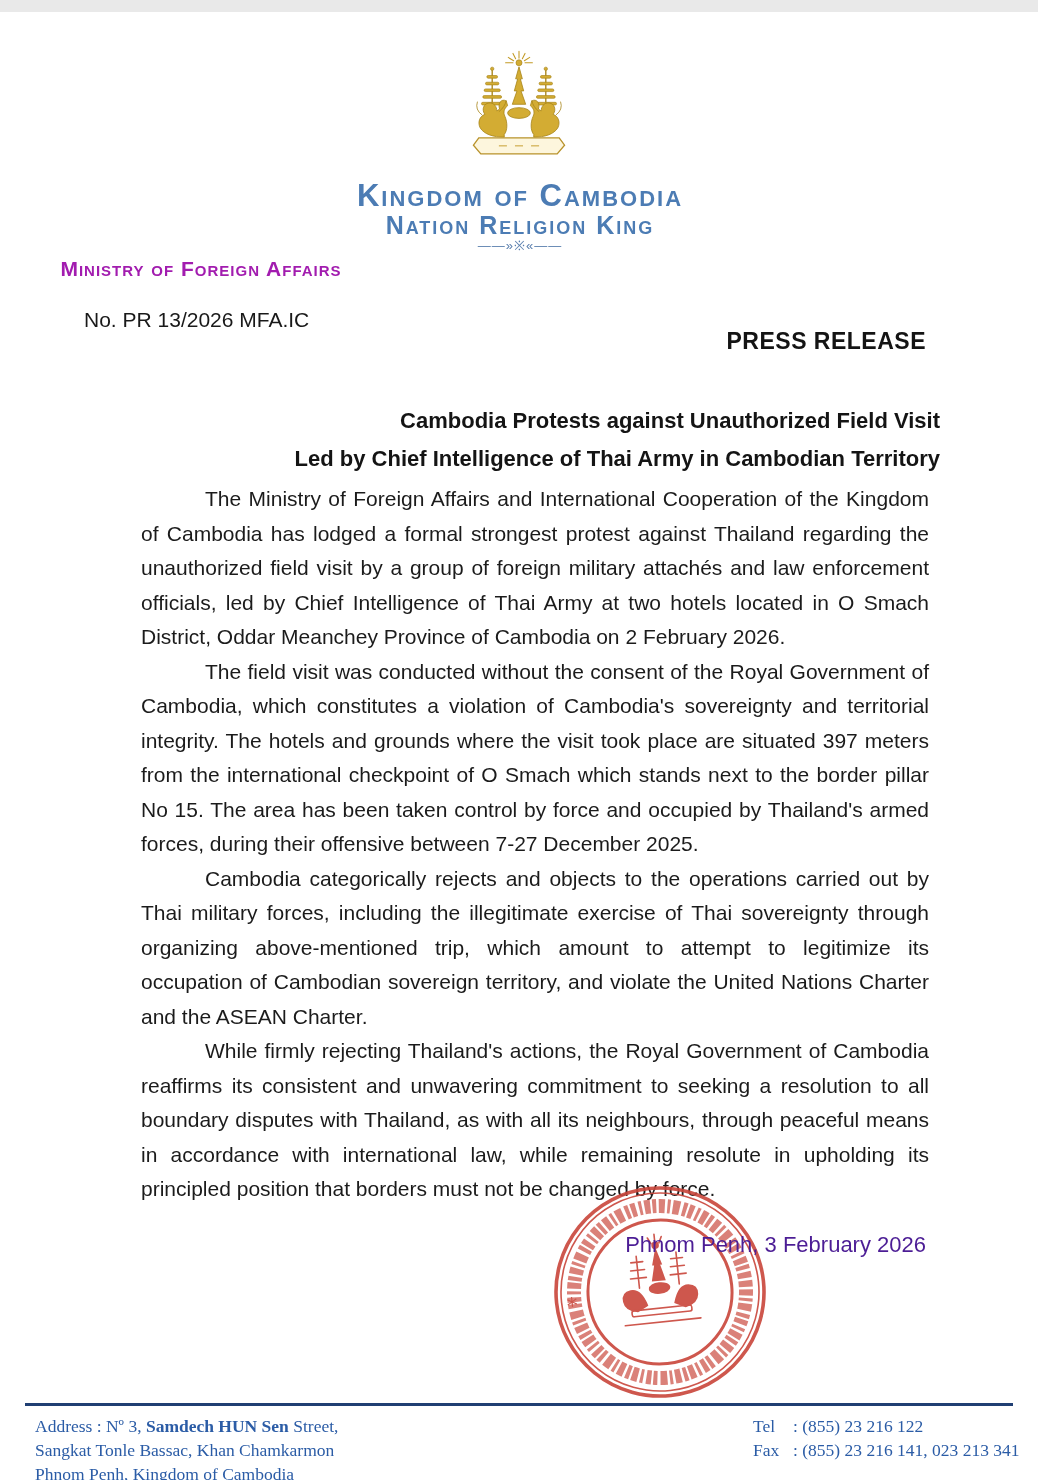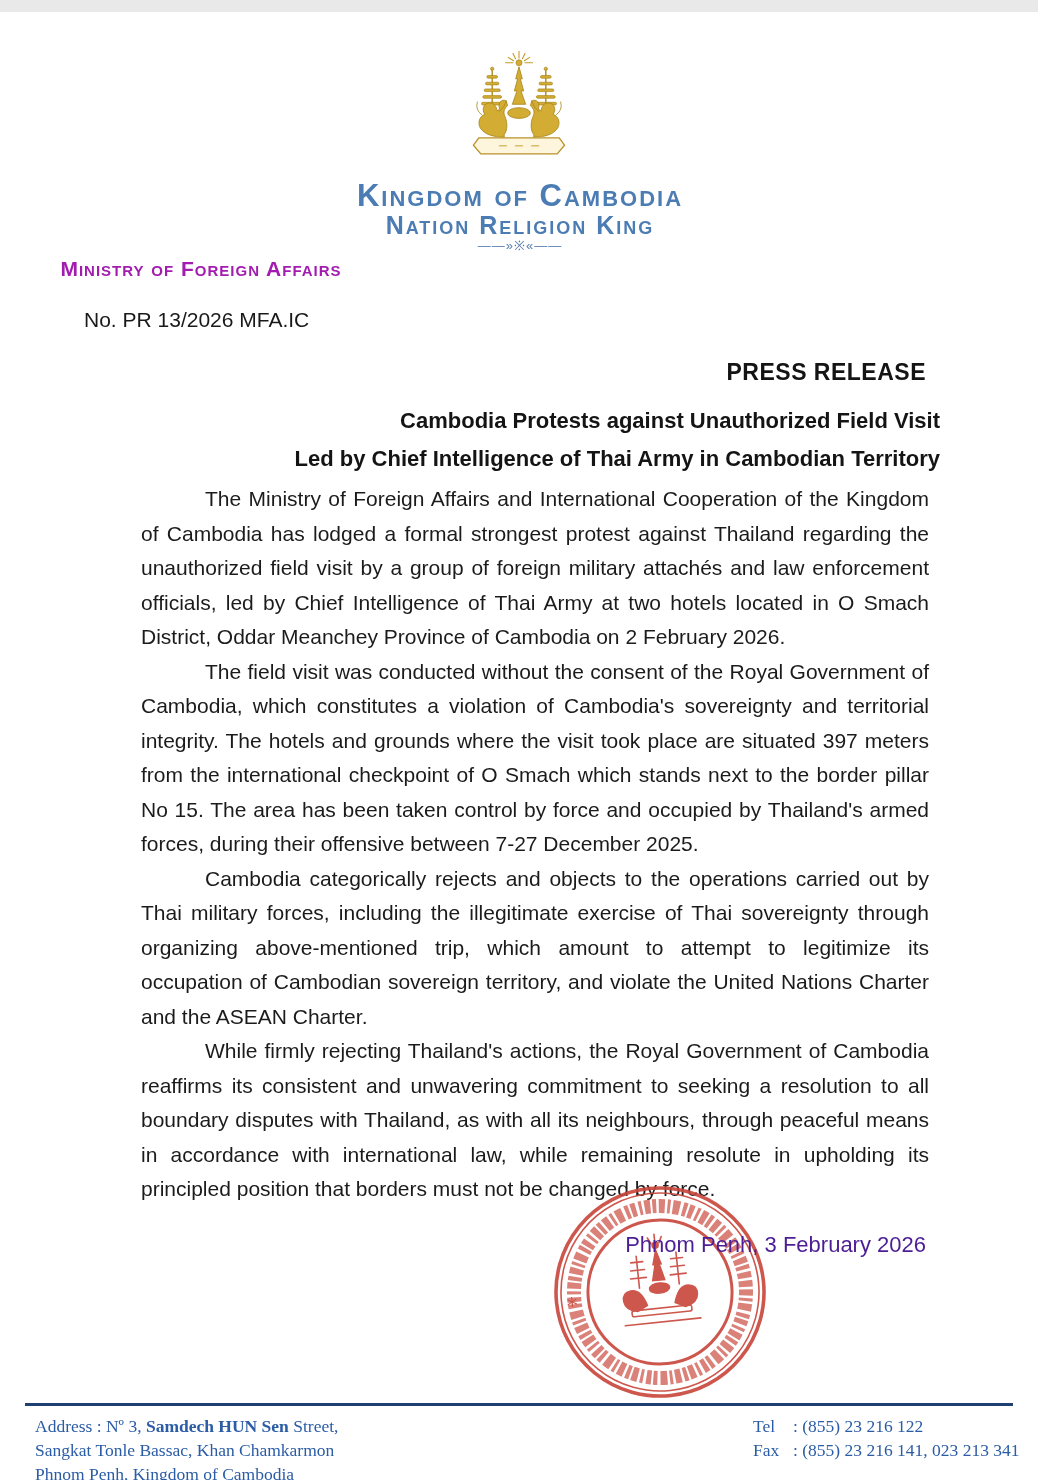--- a/index.html
+++ b/index.html
@@ -38,21 +38,21 @@
     text-align:center;
     font-variant-caps:small-caps;
     font-weight:bold;font-size:21px;letter-spacing:1px;
     color:#a21caf;line-height:27px;
   }
   .refno{
     position:absolute;left:84px;top:296px;
     font-size:21px;color:#191919;text-align:right;
   }
   .press{
-    position:absolute;left:0;top:347px;width:926px;
+    position:absolute;left:0;top:316px;width:926px;
     text-align:right;font-size:23px;font-weight:600;
     color:#141414;letter-spacing:.5px;
   }
   
   .title{
     position:absolute;left:120px;top:390px;width:820px;
     text-align:right;font-weight:bold;font-size:22px;line-height:38px;
     color:#141414;
   }
   

